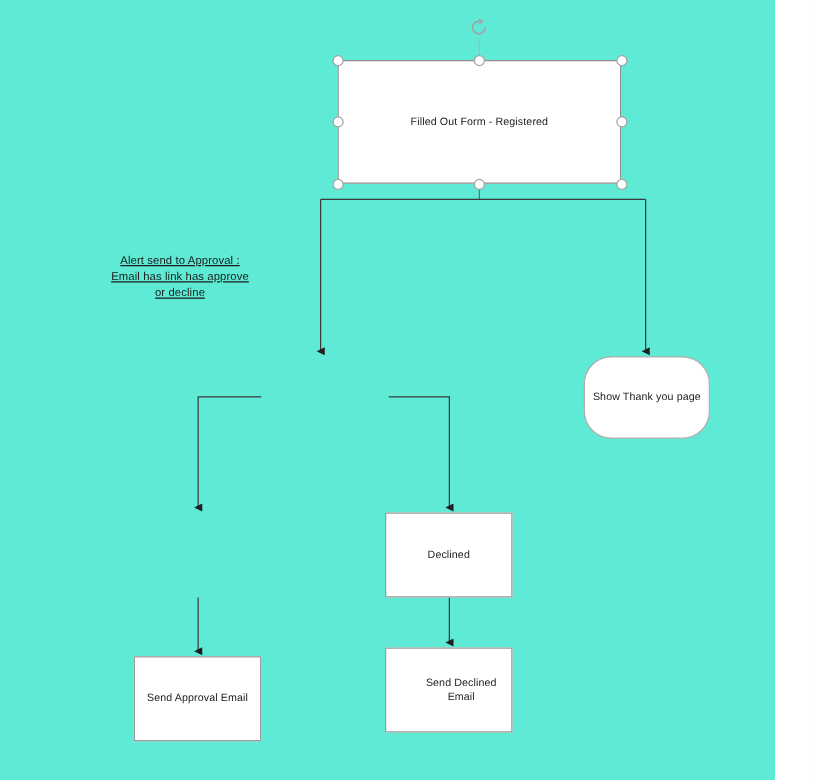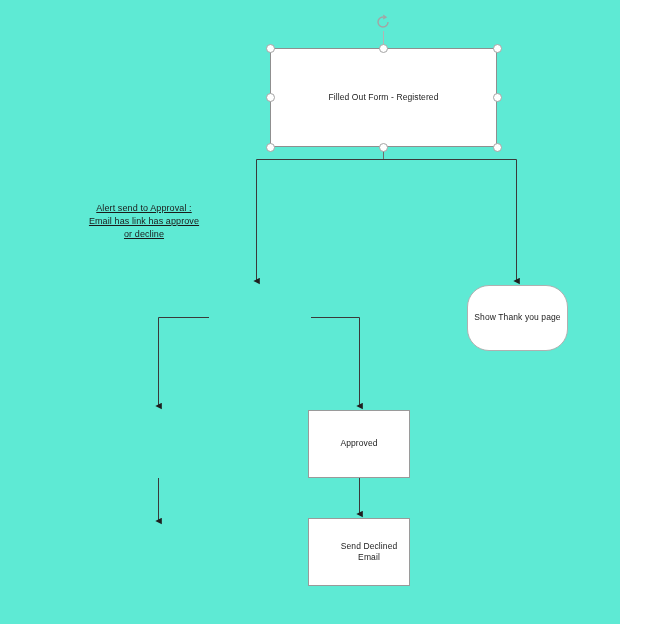--- a/index.html
+++ b/index.html
@@ -129,21 +129,24 @@
 Email has link has approve
 or decline</div>
 
 
   <div class="node" style="left:467px; top:285px; width:101px; height:66px; border-color:#b0b0b0;border-radius:22px;">
     <span class="node-label">Show Thank you page</span>
   </div>
 
 
   <div class="node" style="left:308px; top:410px; width:102px; height:68px;">
-    <span class="node-label">Approved</span>
+    <span class="node-label">Declined</span>
   </div>
 
+  <div class="node" style="left:107px; top:525px; width:102px; height:68px;">
+    <span class="node-label">Send Approval Email</span>
+  </div>
 
   <div class="node" style="left:308px; top:518px; width:102px; height:68px;padding-left:20px;">
     <span class="node-label">Send Declined Email</span>
   </div>
 
 </div>
 
 </body></html>

